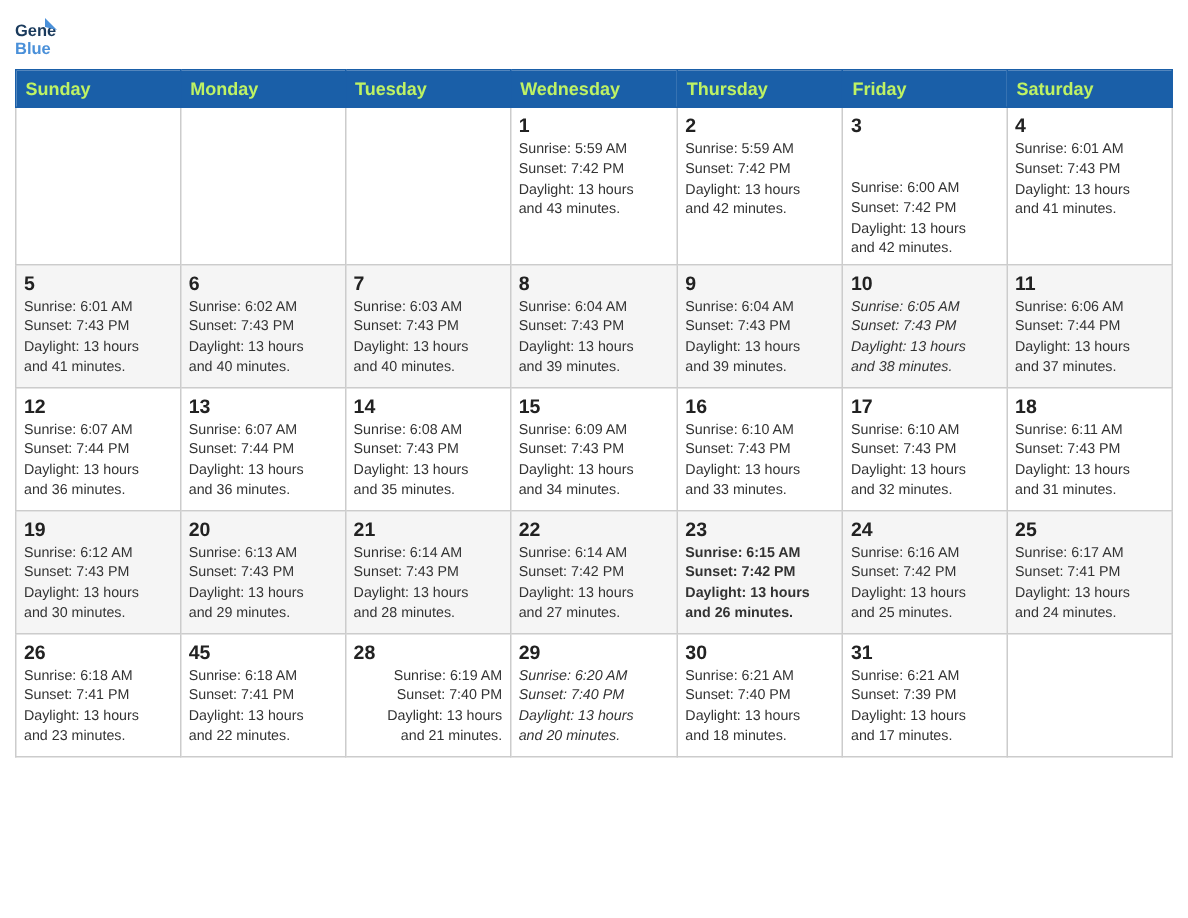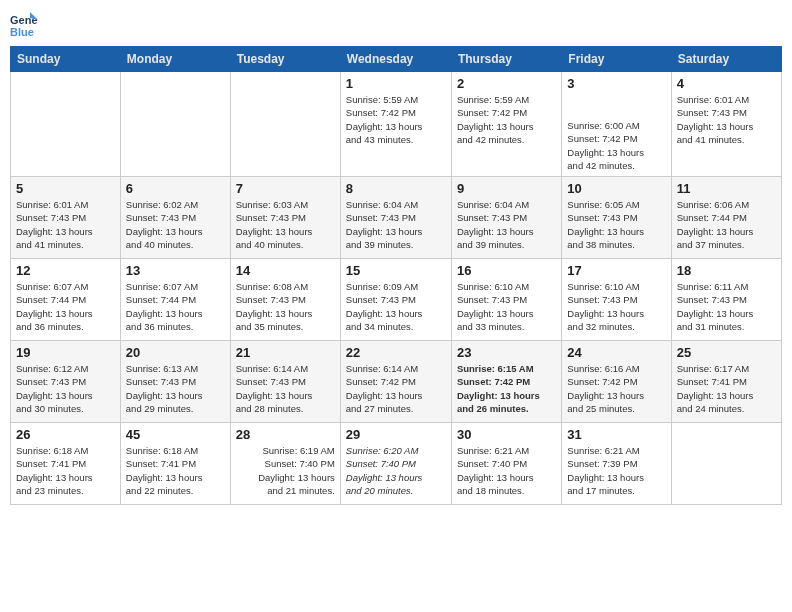--- a/index.html
+++ b/index.html
@@ -43,21 +43,21 @@
       font-size: 14px;
       color: #555;
     }
     .calendar {
       width: 100%;
       border-collapse: collapse;
       border: 1px solid #ccc;
     }
     .calendar th {
       background: #1a5fa8;
-      color: #e5e5e5;
+      color: #bef264;
       text-align: left;
       padding: 5px 6px;
       font-size: 12px;
       border: 1px solid #1a5fa8;
     }
     .calendar td {
       vertical-align: top;
       padding: 4px 5px;
       border: 1px solid #ccc;
       width: 113px;
@@ -182,21 +182,21 @@
           </td>
           <td>
             <span class="day-num">9</span>
             <div class="day-info" style="white-space: pre-line;">Sunrise: 6:04 AM
 Sunset: 7:43 PM
 Daylight: 13 hours
 and 39 minutes.</div>
           </td>
           <td>
             <span class="day-num">10</span>
-            <div class="day-info" style="white-space: pre-line;">Sunrise: 6:05 AM
+            <div class="day-info" style="white-space: pre-line; font-style: italic;">Sunrise: 6:05 AM
 Sunset: 7:43 PM
 Daylight: 13 hours
 and 38 minutes.</div>
           </td>
           <td>
             <span class="day-num">11</span>
             <div class="day-info" style="white-space: pre-line;">Sunrise: 6:06 AM
 Sunset: 7:44 PM
 Daylight: 13 hours
 and 37 minutes.</div>

